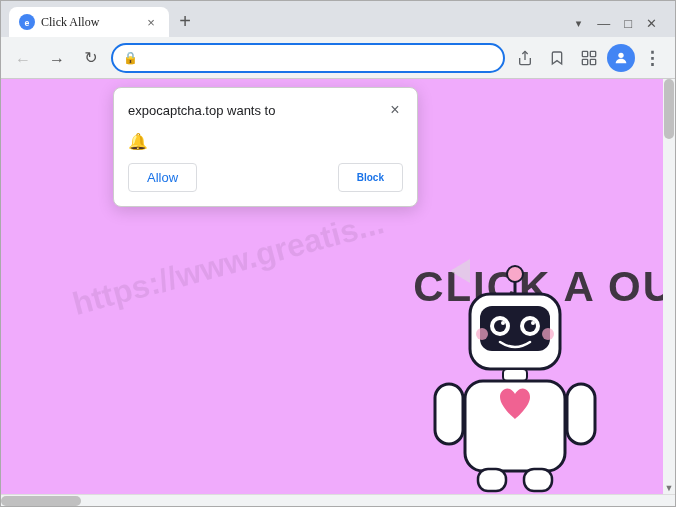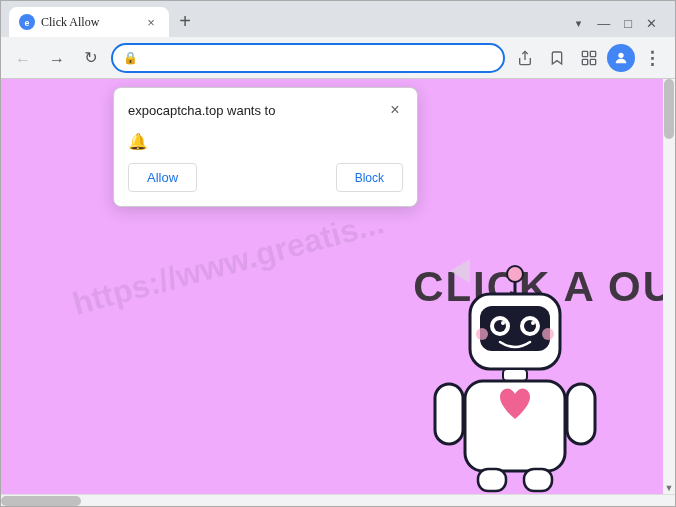--- a/index.html
+++ b/index.html
@@ -229,24 +229,24 @@
       font-size: 13px;
       color: #1a73e8;
       cursor: pointer;
       font-weight: 500;
     }
     .btn-block {
       padding: 6px 18px;
       background: #fff;
       border: 1px solid #dadce0;
       border-radius: 4px;
-      font-size: 12px;
+      font-size: 10px;
       color: #1a73e8;
       cursor: pointer;
-      font-weight: 400;
+      font-weight: 700;
     }
 
     
     .scrollbar-track {
       position: absolute;
       right: 0; top: 0; bottom: 0;
       width: 12px;
       background: #f1f3f4;
     }
     .scrollbar-thumb {

